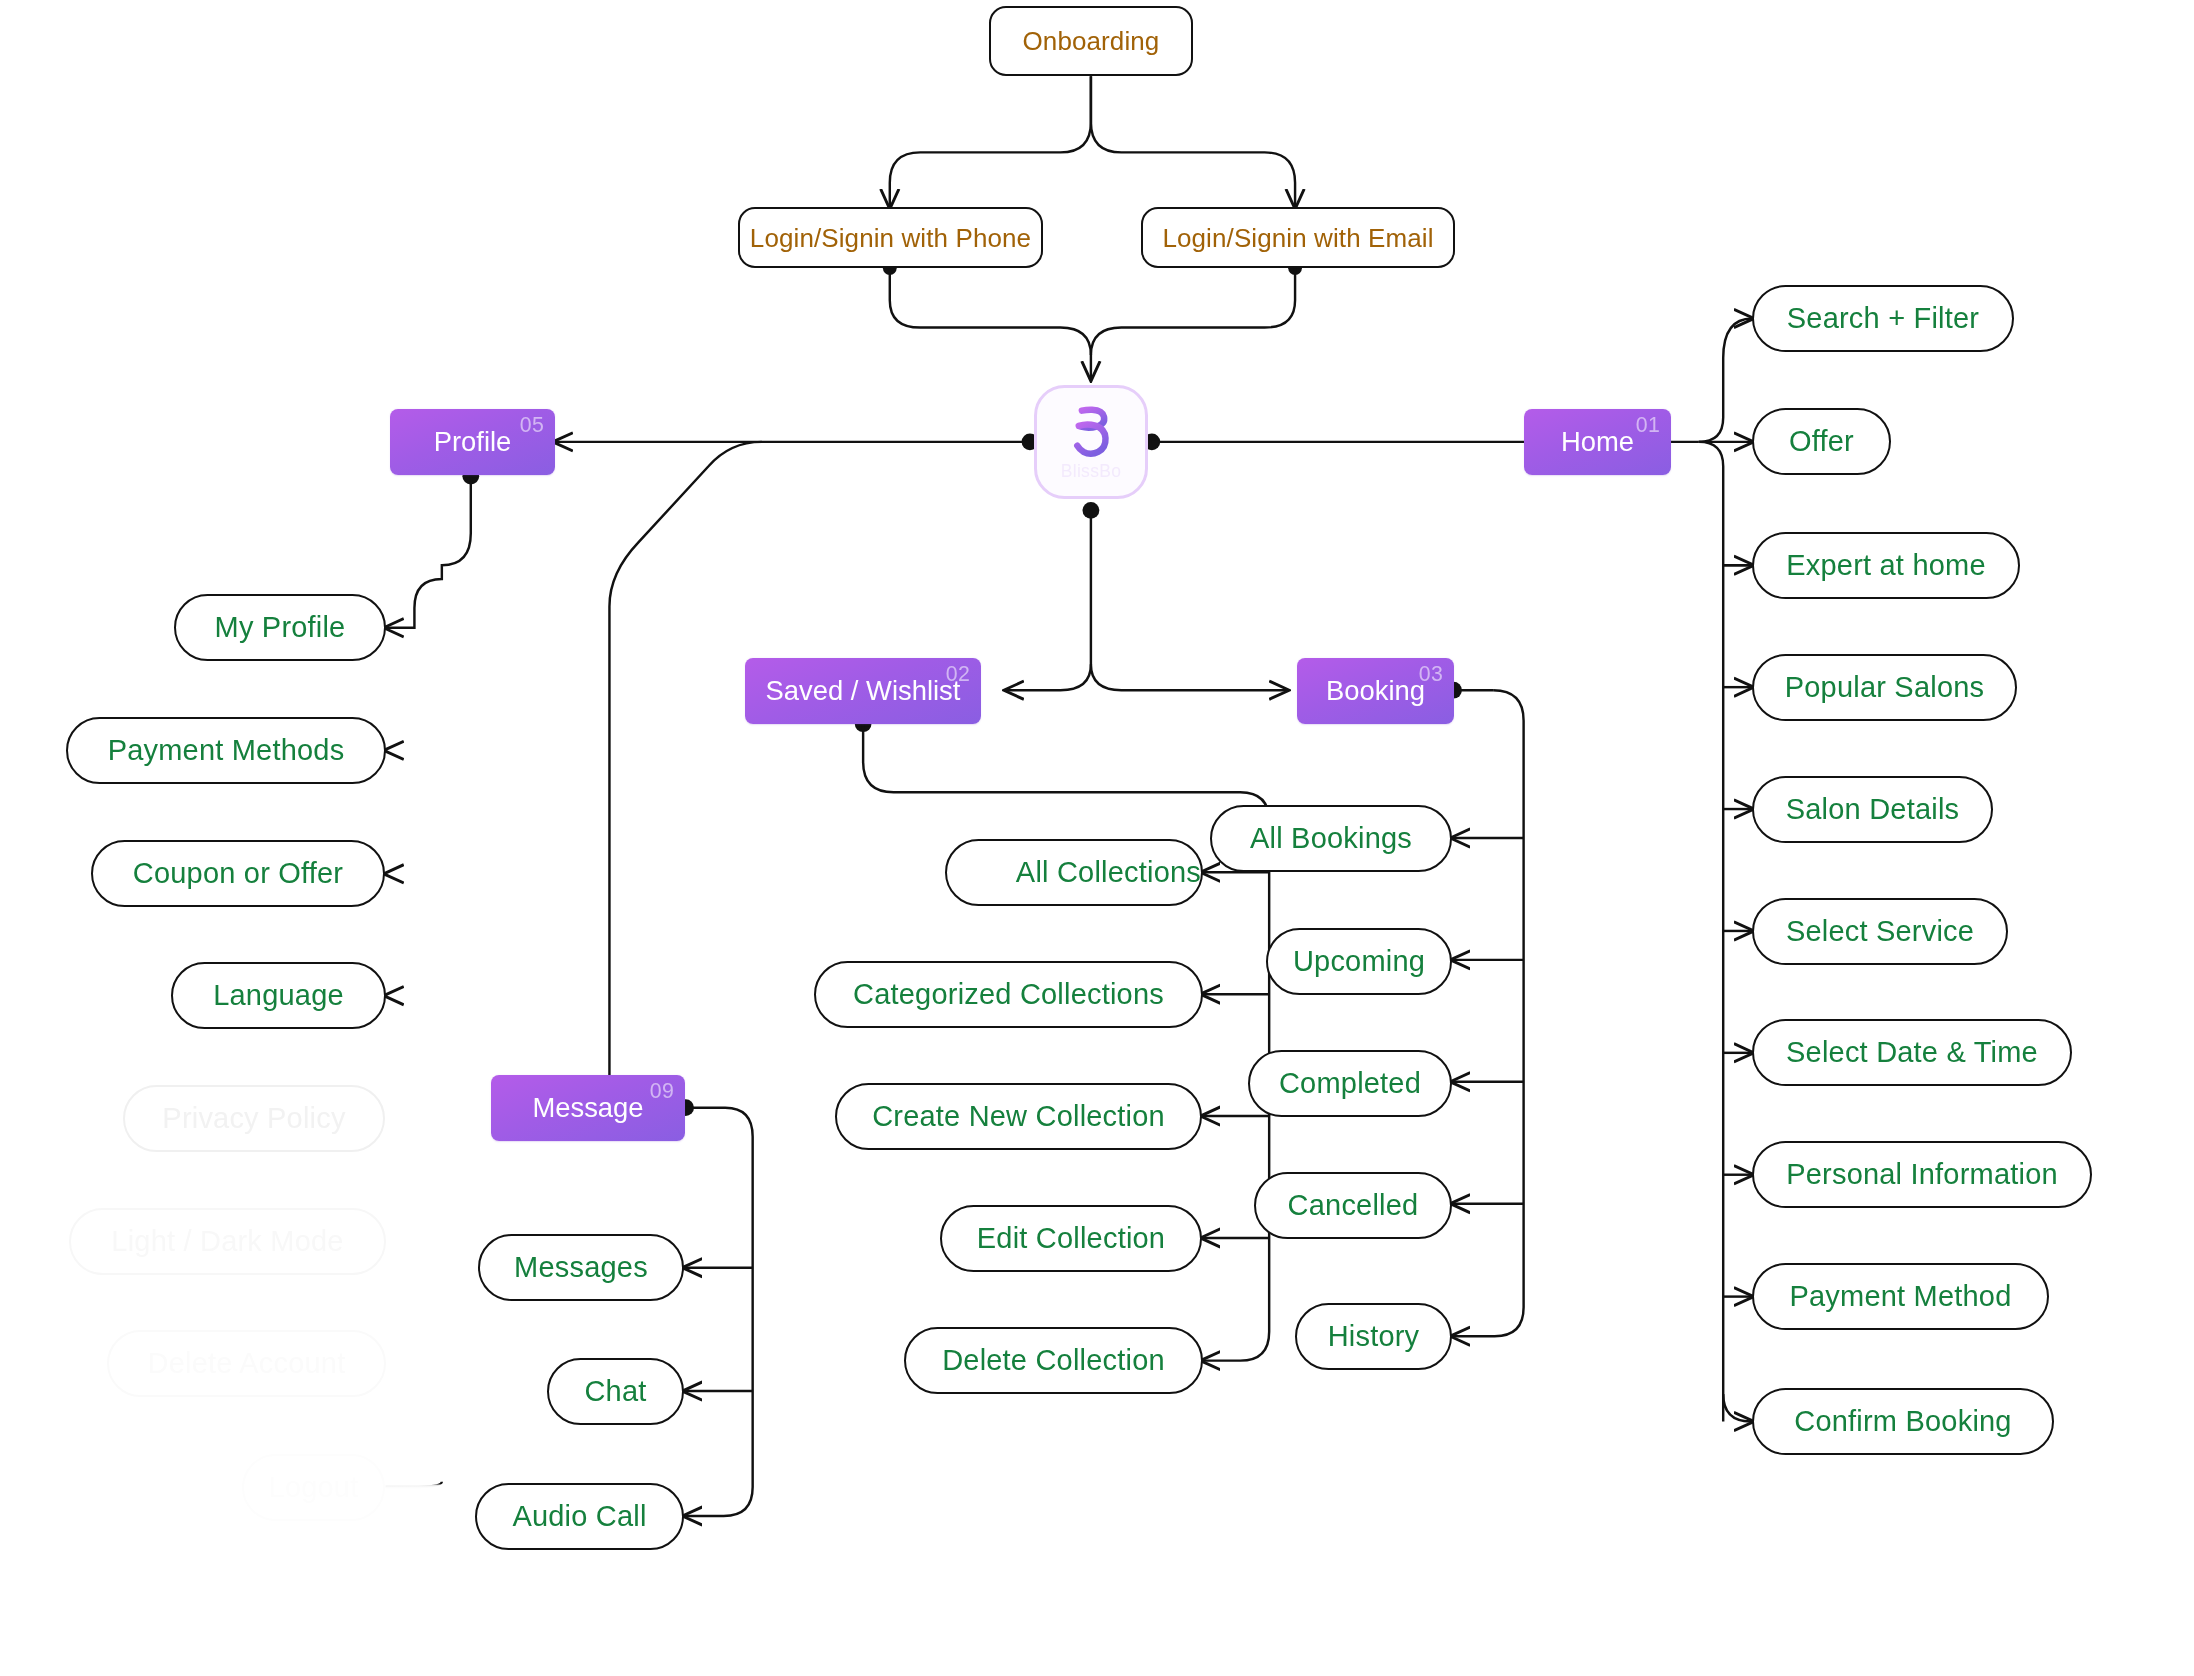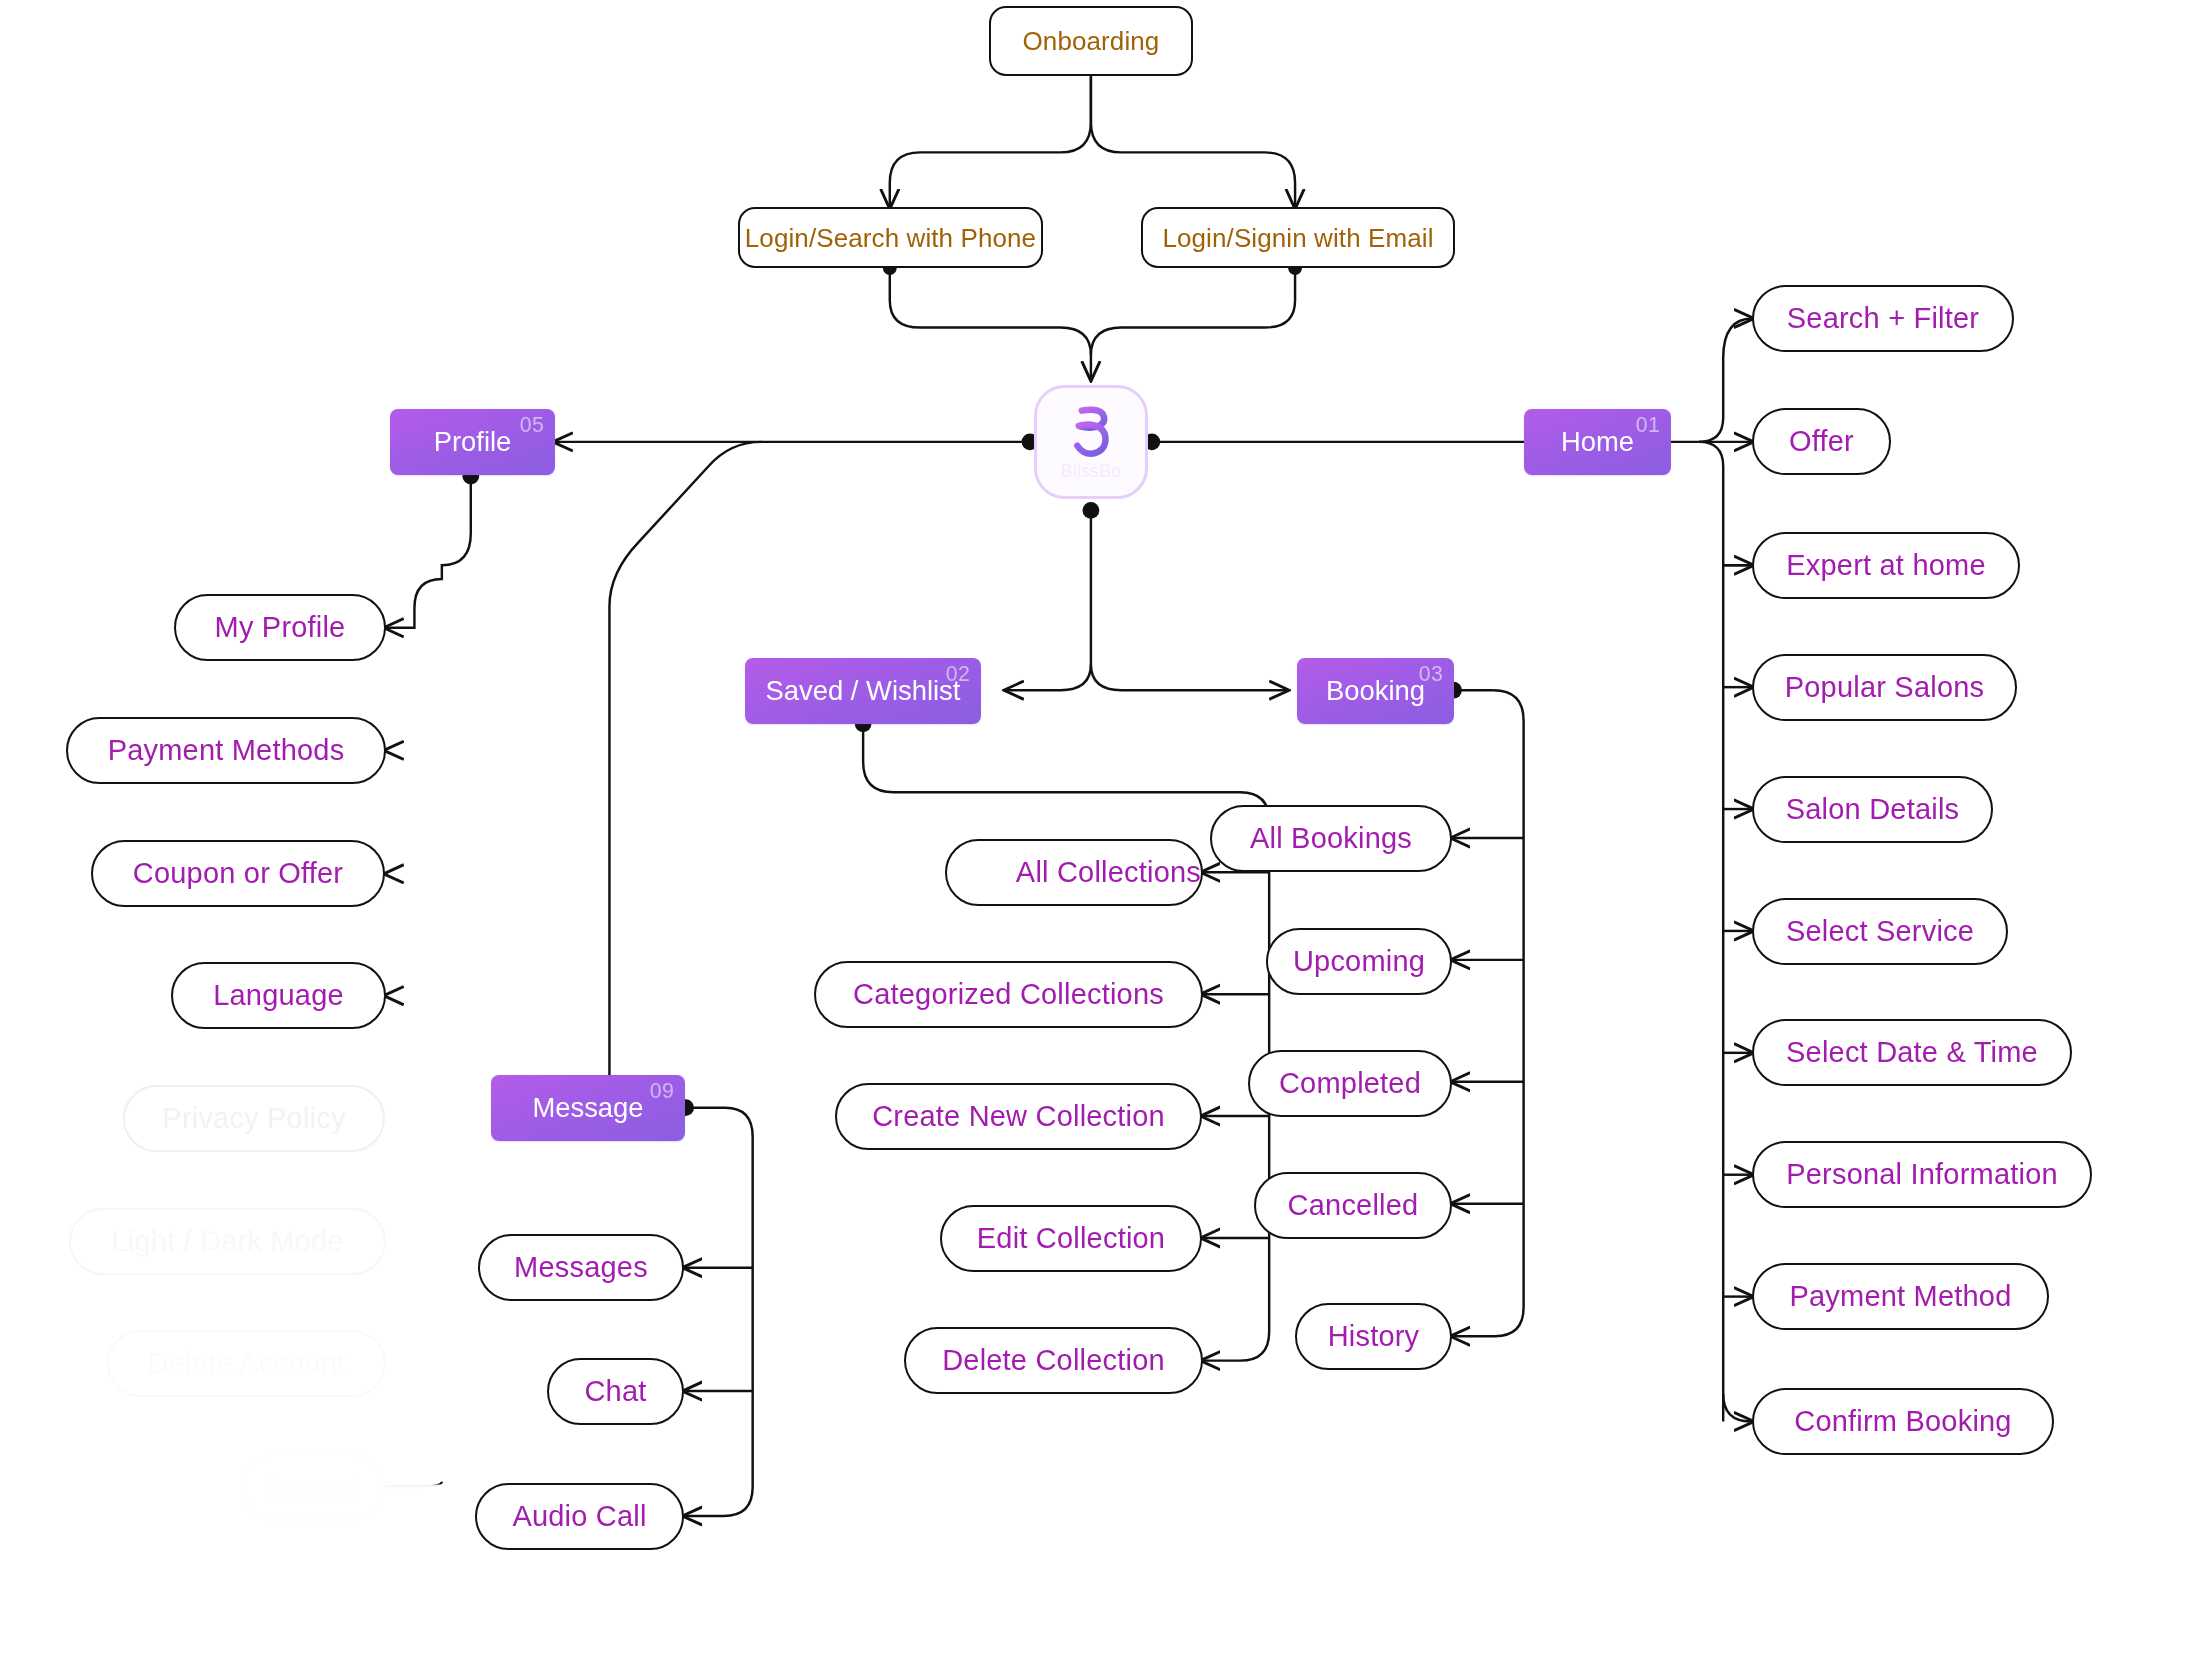--- a/index.html
+++ b/index.html
@@ -31,21 +31,21 @@
     color:#a16207;
     font-size:26px;
     letter-spacing:0.1px;
   }
 
   
   .pill{
     border:2.3px solid #111;
     border-radius:761px;
     background:#fff;
-    color:#a21caf;
+    color:#15803d;
     font-size:29px;
     letter-spacing:0.2px;
     height:67px;
   }
   
   .pill.ghost{ border-color:#f0f0f0; color:#f2f2f2; }
   .pill.ghost-2{ border-color:#f7f7f7; color:#f8f8f8; }
   .pill.ghost-3{ border-color:#fafafa; color:#fbfbfb; }
   .pill.ghost-4{ border-color:#fdfdfd; color:#fdfdfd; }
 
@@ -178,21 +178,21 @@
       <path d="M580 1790 L506 1790"></path>
       <path d="M580 1945 Q580 1952 540 1952 L506 1952"></path>
     </g>
   </svg>
 
   <div class="node rect" style="left:989px;top:6.1px;width:204px;height:70px;">
     <span>Onboarding</span>
   </div>
 
   <div class="node rect" style="left:738px;top:207px;width:305px;height:61px;">
-    <span>Login/Search with Phone</span>
+    <span>Login/Signin with Phone</span>
   </div>
 
   <div class="node rect" style="left:1141px;top:207px;width:314px;height:61px;">
     <span>Login/Signin with Email</span>
   </div>
 
   <div class="node hub" style="left:1034px;top:385px;">
     <span class="logo">
       <svg width="58" height="61" viewBox="0 0 76 80" xmlns="http://www.w3.org/2000/svg" fill="none">
         <defs>

